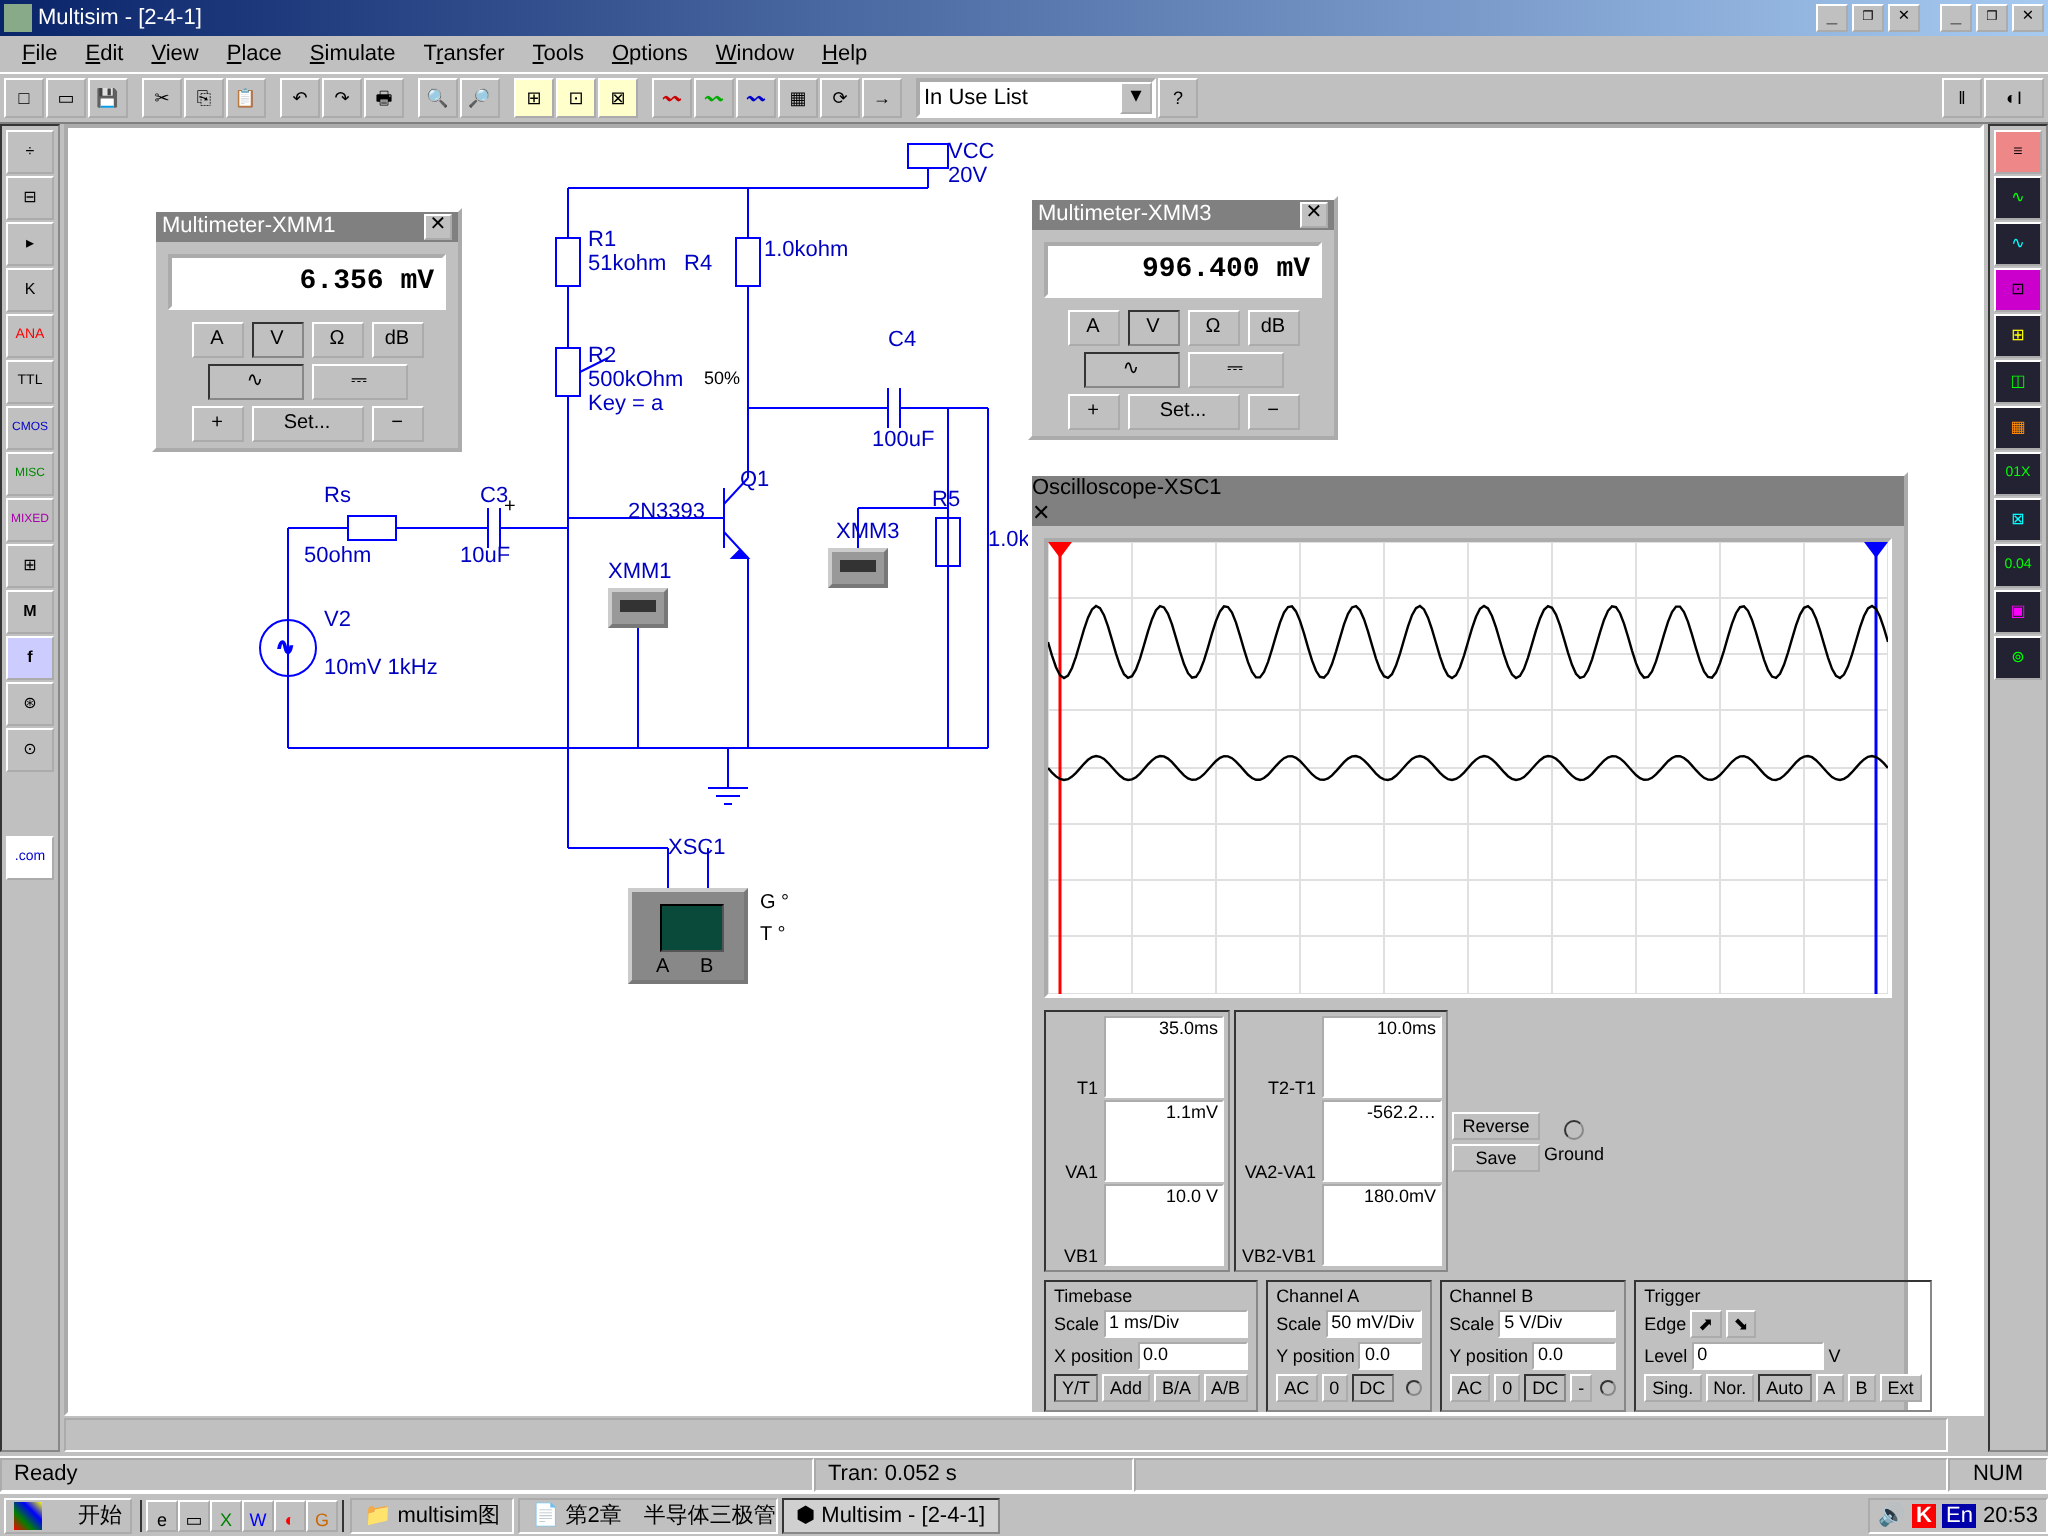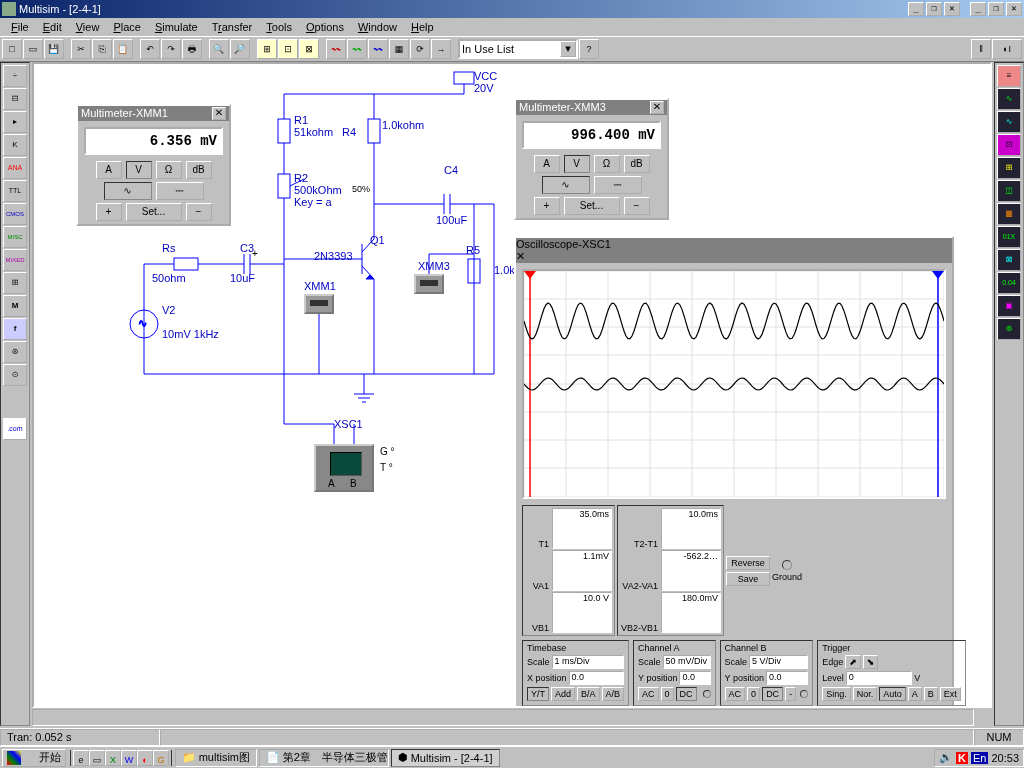--- a/index.html
+++ b/index.html
@@ -463,20 +463,21 @@
           </div>
         </div>
       </div>
     </div>
 
   </div>
   <div class="scrollbar-h"></div>
 </div>
 
 <div class="statusbar">
+  <div class="cell" style="flex:1">Ready</div>
   <div class="cell" style="width:160px">Tran: 0.052 s</div>
   <div class="cell" style="flex:1"></div>
   <div class="cell" style="width:50px;text-align:center">NUM</div>
 </div>
 
 <div class="taskbar">
   <div class="start">
       <span style="width:14px;height:14px;background:linear-gradient(45deg,red,green,blue,yellow);display:inline-block"></span>
       <span>开始</span>
     </div>

